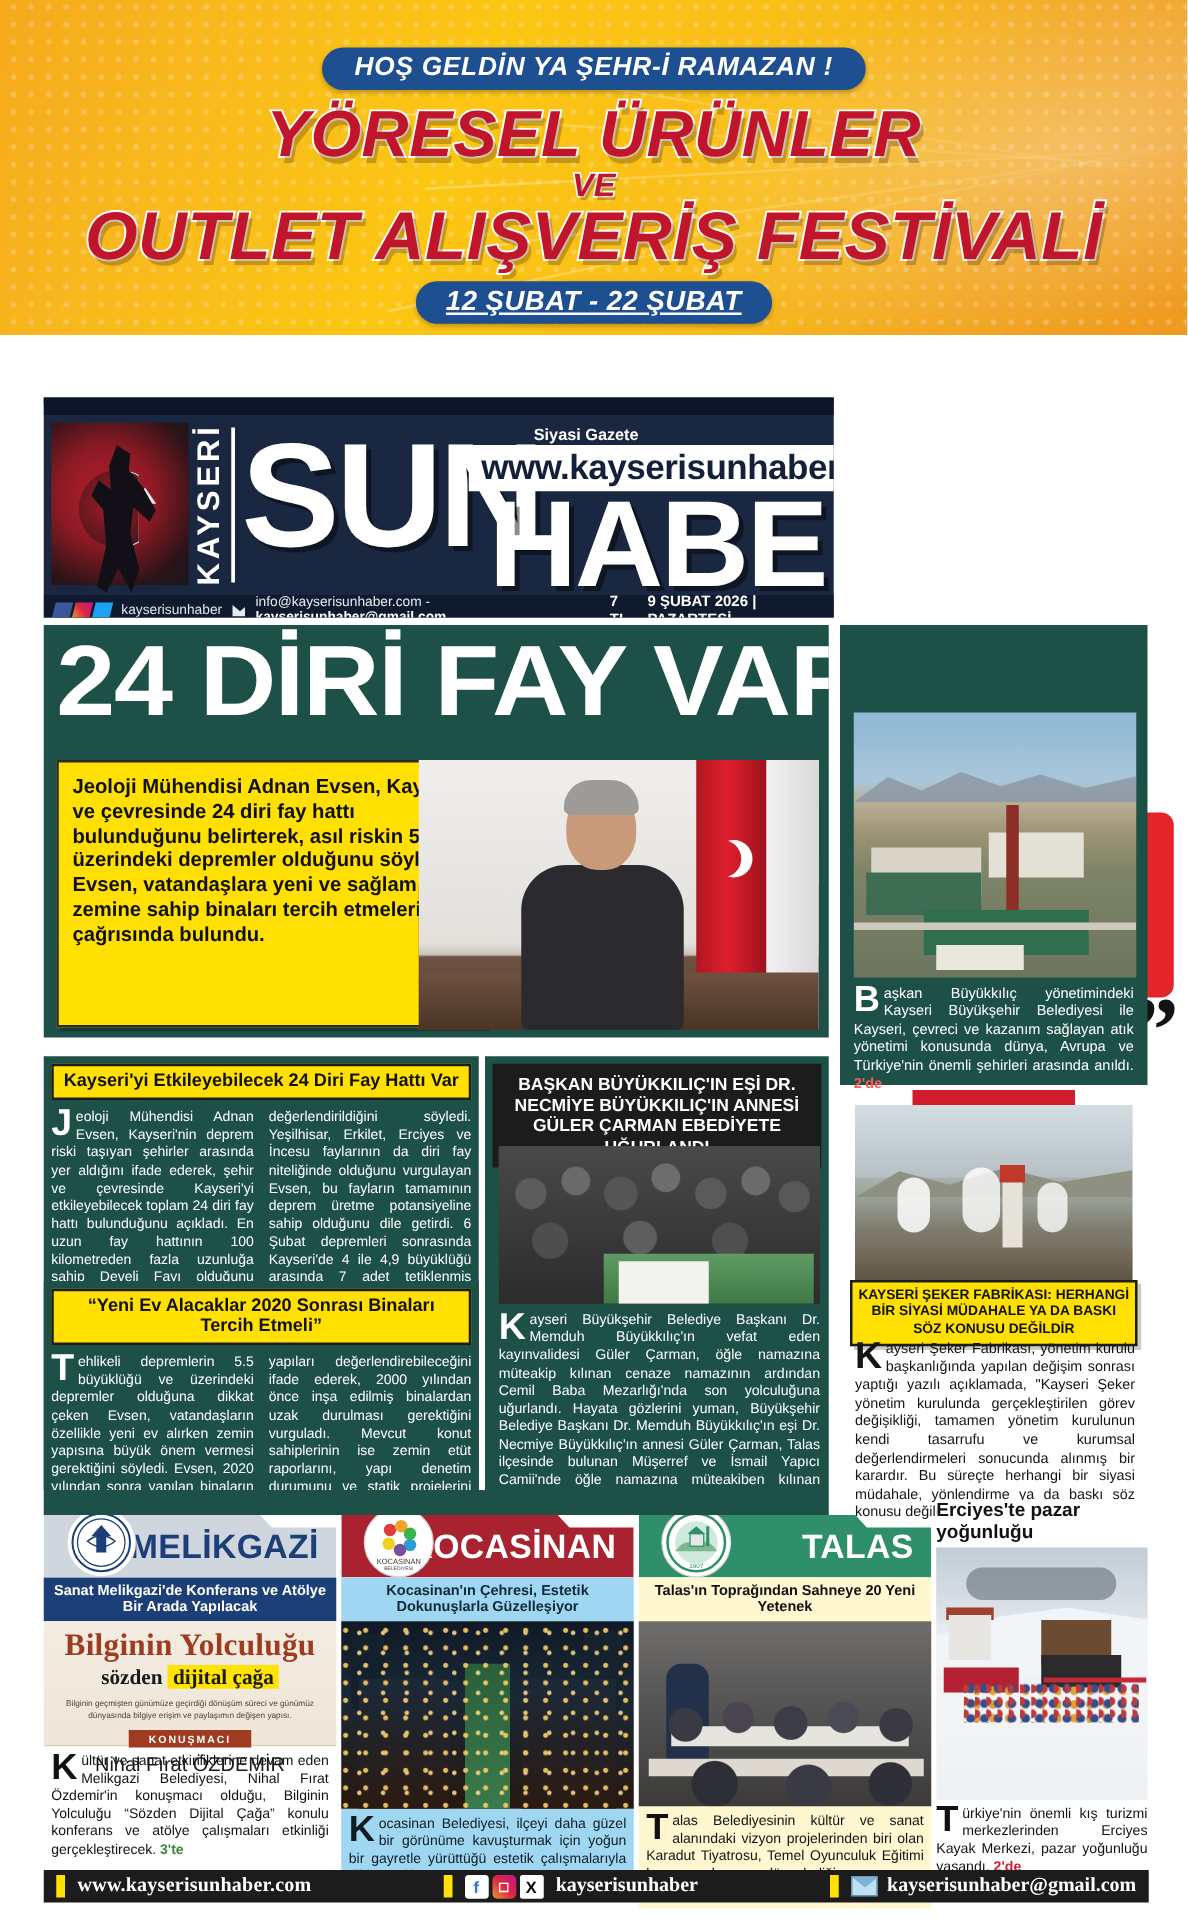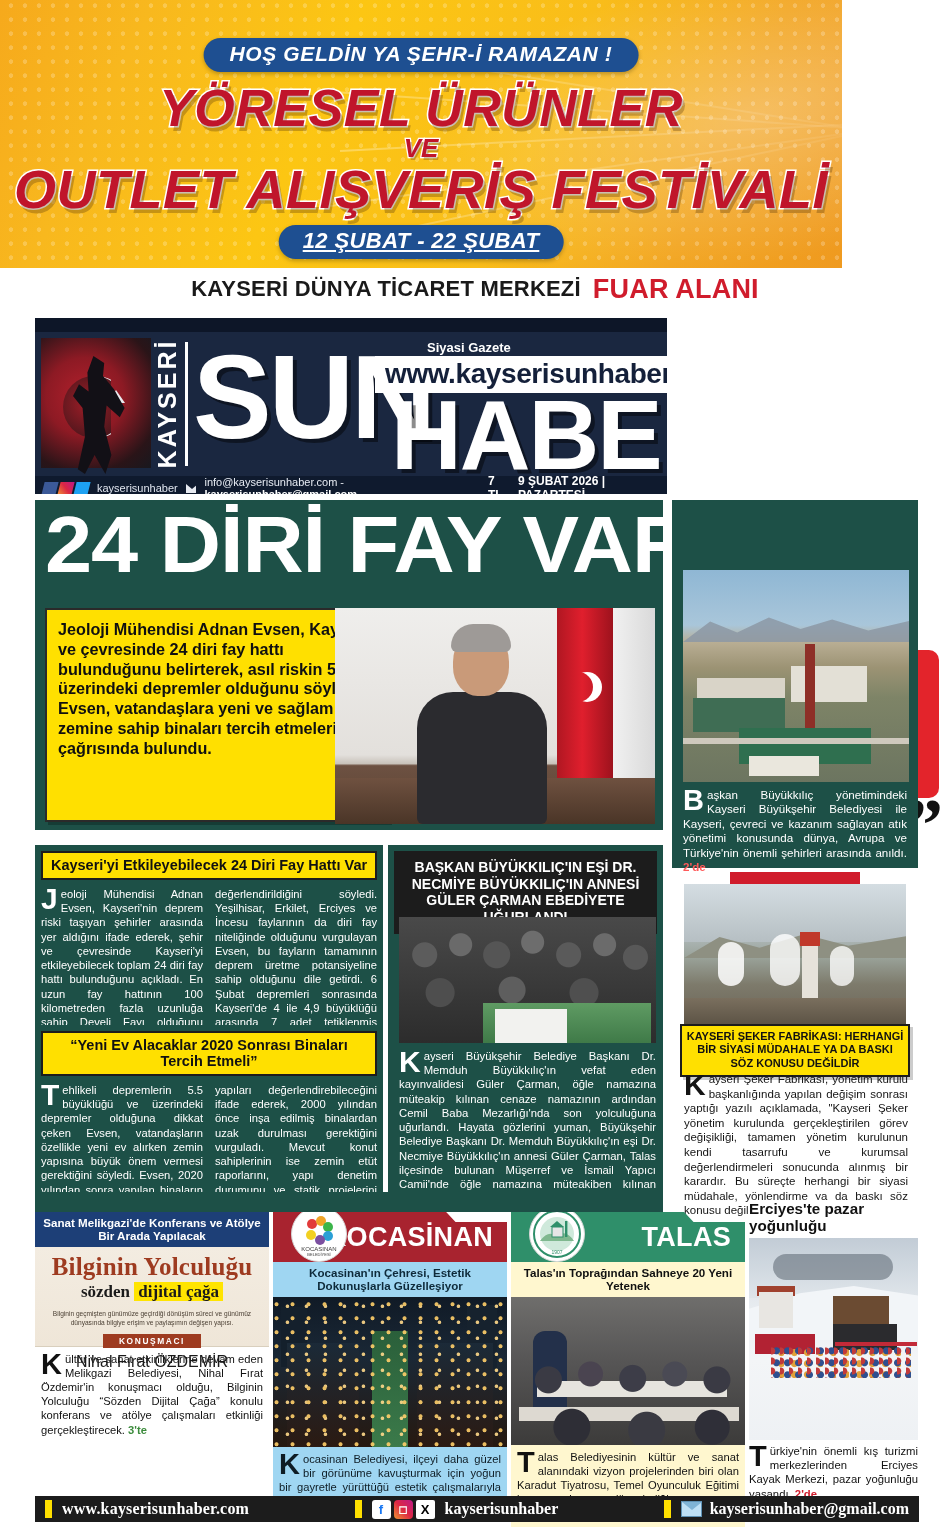--- a/index.html
+++ b/index.html
@@ -7,21 +7,21 @@
     width: 950px; height: 1534px;
     background: #ffffff;
     font-family: "Liberation Sans", sans-serif;
     overflow: hidden;
     position: relative;
   }
   .page { width: 950px; height: 1534px; position: relative; background:#fff; }
 
   
   .ad-banner {
-    position: absolute; left: 0; top: 0; width: 842px; height: 268px;
+    position: absolute; left: 0; top: 0; width: 950px; height: 268px;
     background:
       radial-gradient(circle at 78% 40%, rgba(255,255,255,.22) 0 2px, transparent 2.5px) 0 0/14px 14px,
       linear-gradient(115deg, #f6a91c 0%, #f8b81e 16%, #fcc613 38%, #f9bd1a 62%, #f2a41e 82%, #ef9a20 100%);
     overflow: hidden;
   }
   .ad-rays { position:absolute; inset:0; overflow:hidden; }
   .ad-rays i {
     position:absolute; background: linear-gradient(90deg, rgba(255,255,255,.30), rgba(255,255,255,0));
     height: 2px; transform-origin: left center;
   }
@@ -385,24 +385,20 @@
       <i style="left:340px; top:150px; width:660px; transform:rotate(-3deg);"></i>
       <i style="left:330px; top:205px; width:670px; transform:rotate(-8deg);"></i>
       <i style="left:310px; top:248px; width:690px; transform:rotate(-12deg);"></i>
     </div>
     <div class="ad-swoosh"></div>
     <div class="ad-pill">HOŞ GELDİN YA ŞEHR-İ RAMAZAN !</div>
     <div class="ad-line1">YÖRESEL ÜRÜNLER</div>
     <div class="ad-ve">VE</div>
     <div class="ad-line3">OUTLET ALIŞVERİŞ FESTİVALİ</div>
     <div class="ad-dates">12 ŞUBAT - 22 ŞUBAT</div>
-  </div>
-  <div class="ad-footer">
-    <span class="v1">KAYSERİ DÜNYA TİCARET MERKEZİ</span>
-    <span class="v2">FUAR ALANI</span>
   </div>
 
   <div class="masthead-wrap">
     <div class="mh-left">
       <div class="mh-topline"></div>
       <div class="mh-flag">
         <div class="crescent"></div>
         <div class="star"></div>
         <div class="mh-silhouette"></div>
       </div>
@@ -511,20 +507,31 @@
     <div class="rc2-yellowhdr">KAYSERİ ŞEKER FABRİKASI: HERHANGİ BİR SİYASİ MÜDAHALE YA DA BASKI SÖZ KONUSU DEĞİLDİR</div>
     <div class="rc2-text">
       <span class="dropcap">K</span><span>ayseri Şeker Fabrikası, yönetim kurulu başkanlığında yapılan değişim sonrası yaptığı yazılı açıklamada, "Kayseri Şeker yönetim kurulunda gerçekleştirilen görev değişikliği, tamamen yönetim kurulunun kendi tasarrufu ve kurumsal değerlendirmeleri sonucunda alınmış bir karardır. Bu süreçte herhangi bir siyasi müdahale, yönlendirme ya da baskı söz konusu değildir" dedi.</span>
       <span class="ref-d">3'te</span>
     </div>
   </div>
 
   <div class="teal-strip"></div>
 
   <div class="muni" id="muni-melikgazi">
+    <div class="muni-tab">
+      <div class="muni-logo">
+        <svg width="50" height="50" viewBox="0 0 50 50" aria-hidden="true">
+          <circle cx="25" cy="25" r="23" fill="none" stroke="#1d3f77" stroke-width="1.6"></circle>
+          <circle cx="25" cy="25" r="19" fill="none" stroke="#1d3f77" stroke-width="1"></circle>
+          <path d="M25 11 L33 20 L29 20 L29 33 L21 33 L21 20 L17 20 Z" fill="#1d3f77"></path>
+          <path d="M14 24 q11 -9 22 0 q-11 9 -22 0 z" fill="none" stroke="#1d3f77" stroke-width="1.2"></path>
+        </svg>
+      </div>
+      <div class="muni-name">MELİKGAZİ</div>
+    </div>
     <div class="muni-sub">Sanat Melikgazi'de Konferans ve Atölye Bir Arada Yapılacak</div>
     <div class="mg-poster">
       <div class="mg-t1">Bilginin Yolculuğu</div>
       <div class="mg-t2">
         <span>sözden</span>
         <span class="hl">dijital çağa</span>
       </div>
       <div class="mg-desc">Bilginin geçmişten günümüze geçirdiği dönüşüm süreci ve günümüz dünyasında bilgiye erişim ve paylaşımın değişen yapısı.</div>
       <div class="mg-kon">KONUŞMACI</div>
       <div class="mg-name">Nihal Fırat ÖZDEMİR</div>

